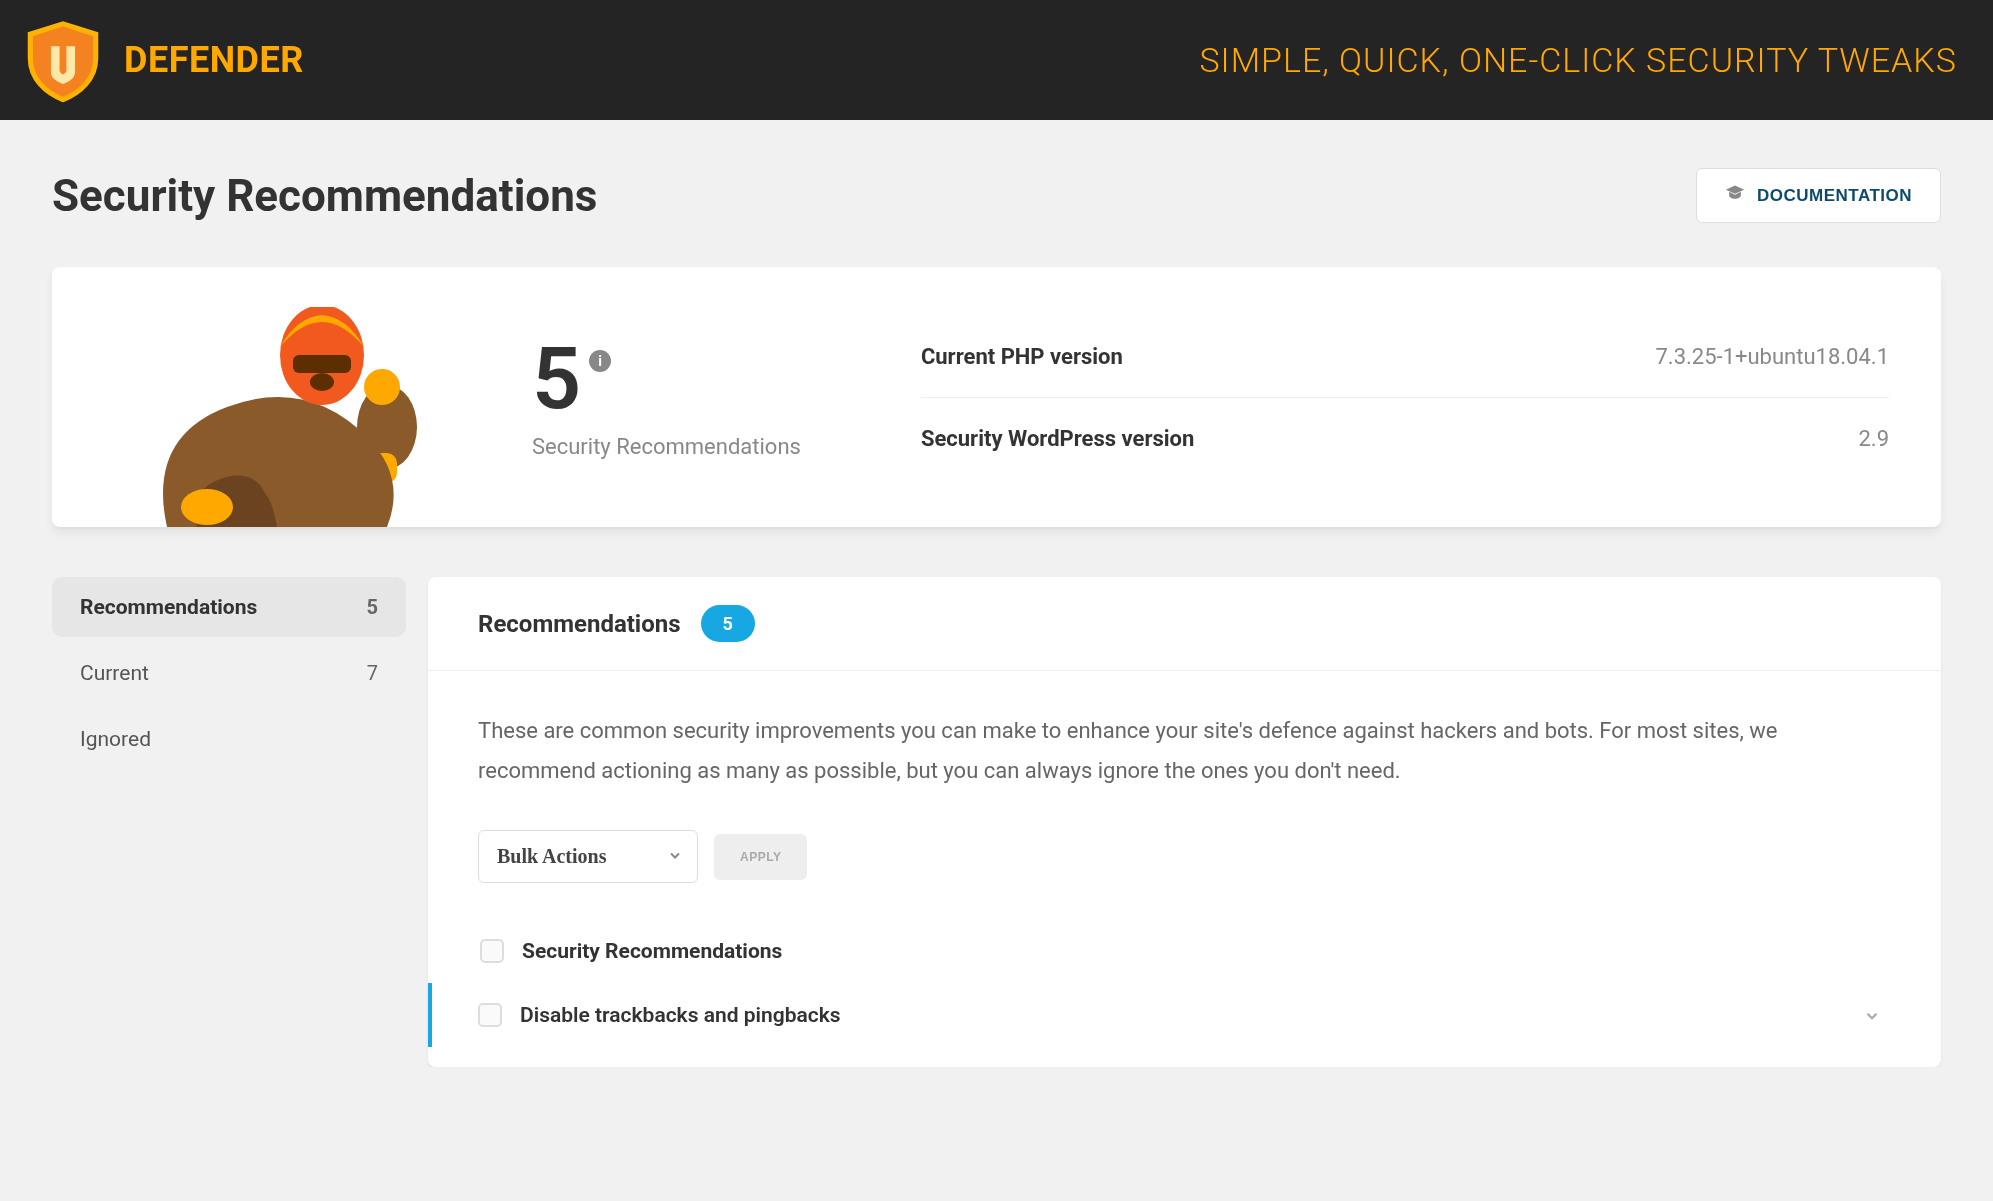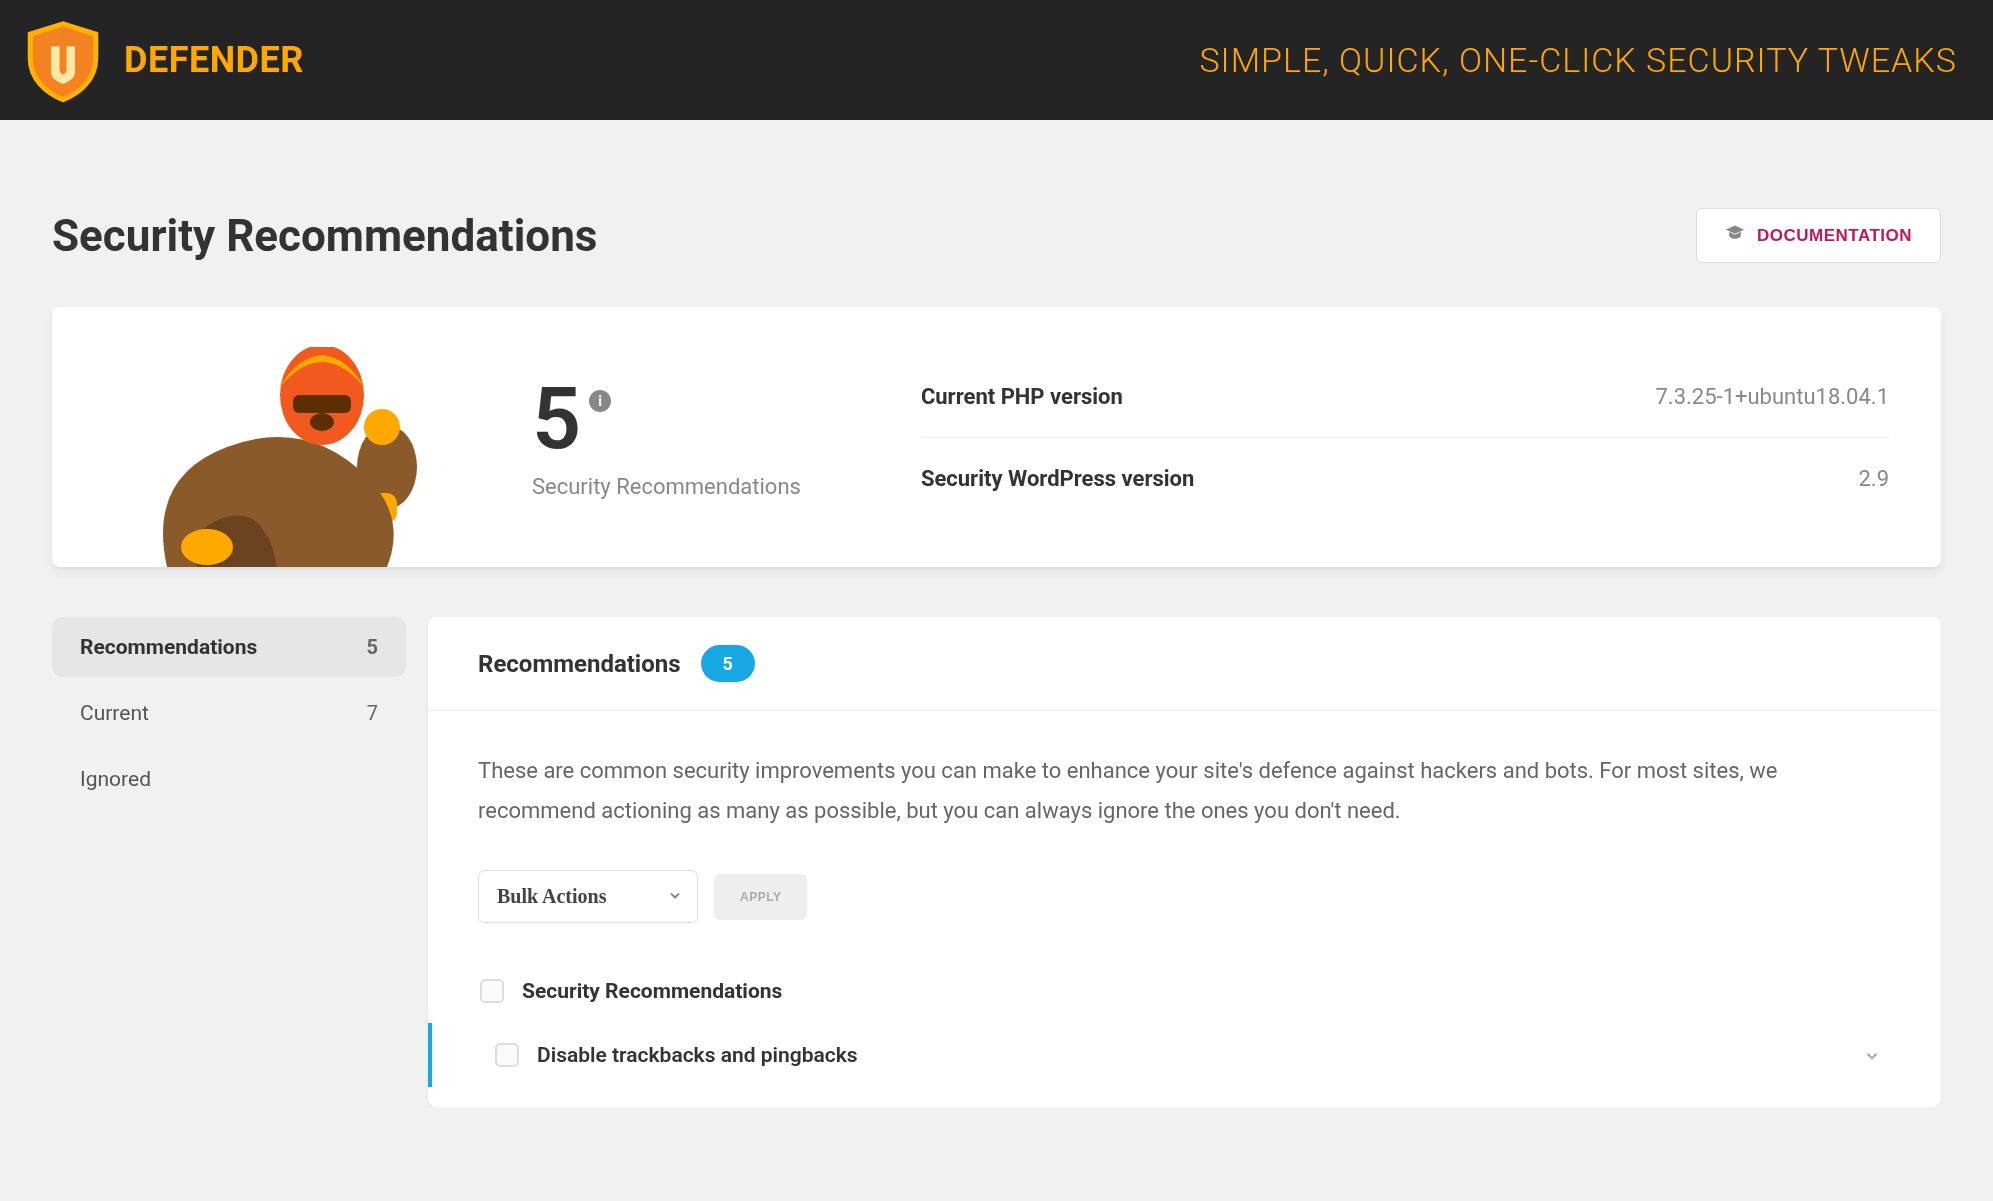--- a/index.html
+++ b/index.html
@@ -37,21 +37,20 @@
     .tagline {
       color: #FFA800;
       font-size: 34px;
       font-weight: 300;
       letter-spacing: 1px;
     }
     
     
     .page {
       padding: 48px 52px 0 52px;
-      margin-top: 40px;
     }
     
     .page-header {
       display: flex;
       justify-content: space-between;
       align-items: center;
       margin-bottom: 44px;
     }
     .page-title {
       font-size: 44px;
@@ -59,21 +58,21 @@
       color: #333;
     }
     .doc-btn {
       background: #fff;
       border: 1px solid #ddd;
       border-radius: 6px;
       padding: 14px 28px;
       display: flex;
       align-items: center;
       gap: 12px;
-      color: #be185d;
+      color: #0c4a6e;
       font-size: 17px;
       font-weight: 600;
       letter-spacing: 0.5px;
       cursor: pointer;
     }
     .doc-btn svg { width: 20px; height: 20px; fill: #888; }
     
     
     .summary-card {
       background: #fff;
@@ -275,21 +274,21 @@
       font-size: 21px;
       font-weight: 700;
       color: #333;
     }
     .list-item {
       font-size: 21px;
       font-weight: 600;
       color: #333;
       border-left: 4px solid #17A8E3;
       margin-left: -50px;
-      padding-left: 63px;
+      padding-left: 46px;
       padding-right: 0;
       justify-content: space-between;
     }
     .list-item-left {
       display: flex;
       align-items: center;
       gap: 18px;
     }
     .checkbox {
       width: 24px;

